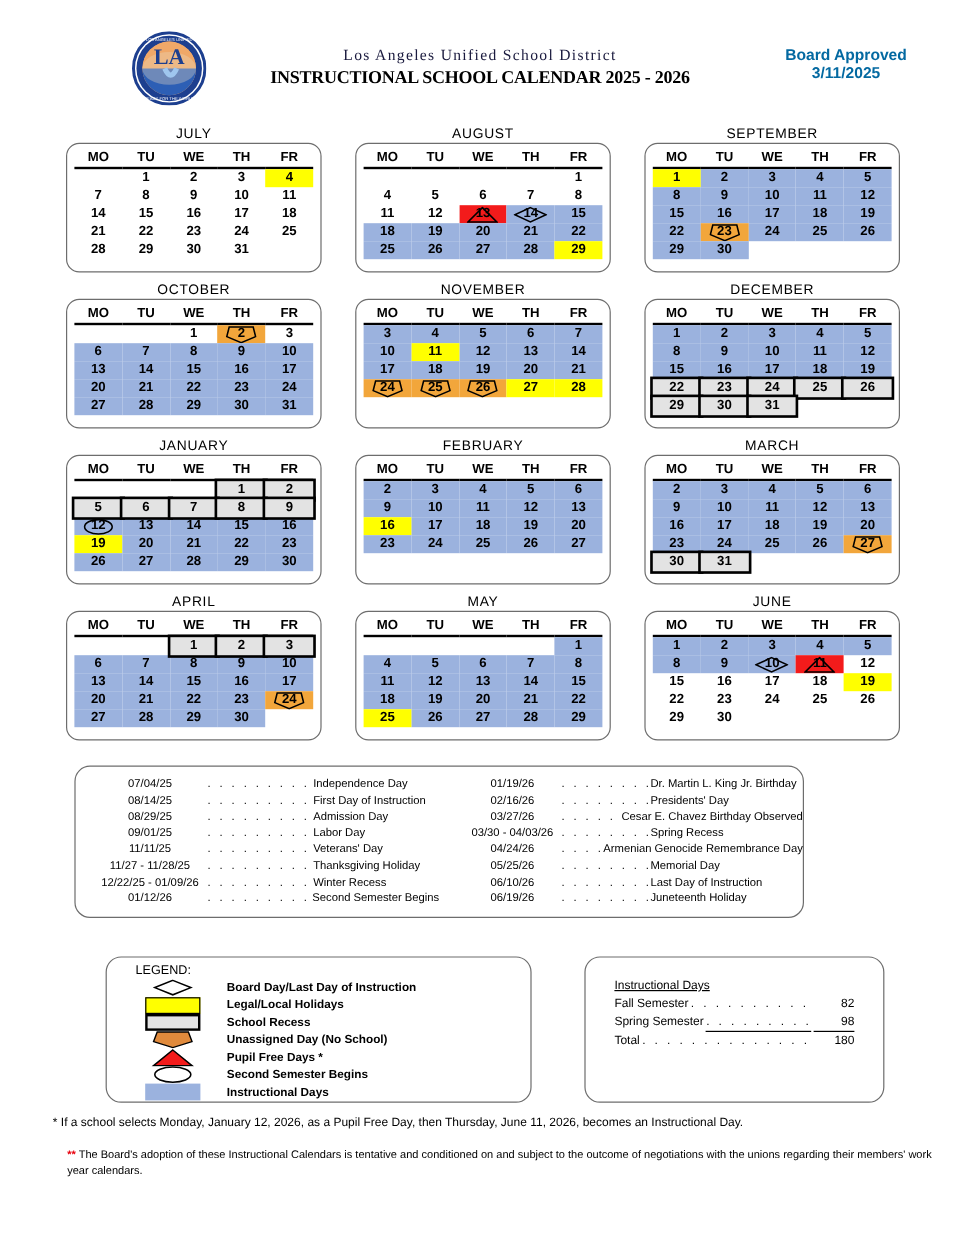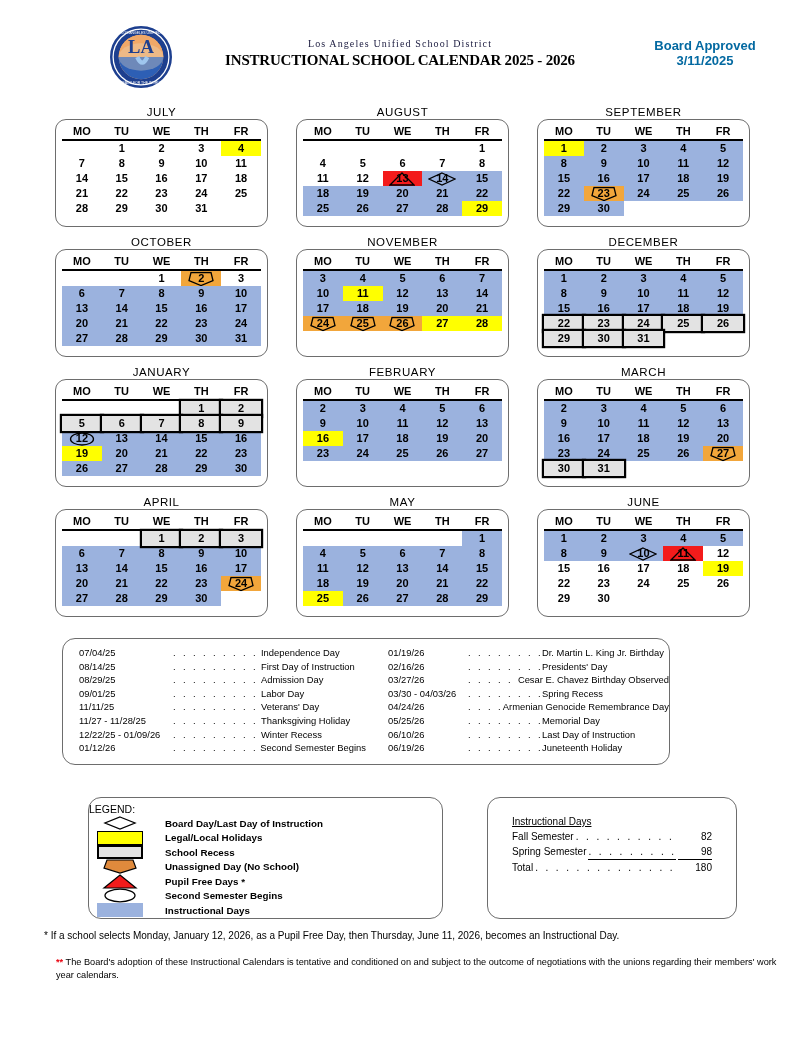--- a/index.html
+++ b/index.html
@@ -5,21 +5,21 @@
   html,body{margin:0;padding:0;}
   body{
     width:805px;height:1042px;background:#ffffff;
     font-family:"Liberation Sans", sans-serif;
     color:#000;position:relative;overflow:hidden;
   }
   
   .header{position:absolute;left:0;top:0;width:805px;height:105px;}
   .logo{position:absolute;left:110px;top:26px;width:62px;height:62px;}
   .title-block{position:absolute;left:185px;top:38px;width:430px;text-align:center;}
-  .title-line1{font-family:"Liberation Serif",serif;font-size:10px;letter-spacing:1.1px;color:#1a1a3e;}
+  .title-line1{font-family:"Liberation Serif",serif;font-size:13px;letter-spacing:1.1px;color:#1a1a3e;}
   .title-line2{font-family:"Liberation Serif",serif;font-size:15px;font-weight:bold;letter-spacing:-0.2px;margin-top:3px;color:#000;}
   .board{position:absolute;left:620px;top:38px;width:170px;text-align:center;color:#0369a1;font-weight:bold;font-size:13px;line-height:15px;}
 
   
   .months{position:absolute;left:0;top:105px;width:805px;}
   .mrow{display:flex;justify-content:center;gap:28px;margin-bottom:8px;}
   .month{width:213px;}
   .mname{text-align:center;font-size:11.5px;letter-spacing:0.6px;height:14px;line-height:14px;}
   .mbox{border:1.2px solid #6d6d6d;border-radius:11px;padding:3px 6px 22px 6px;height:108px;box-sizing:border-box;background:#fff;}
   table.cal{border-collapse:collapse;width:100%;table-layout:fixed;}
@@ -42,37 +42,37 @@
   .shp{position:absolute;left:50%;top:50%;transform:translate(-50%,-50%);pointer-events:none;}
   .pent{width:26px;height:15px;}
   .tri{width:26px;height:14px;}
   .dia{width:28px;height:14px;}
   .ell{width:26px;height:14px;}
   .num{position:relative;z-index:4;}
 
   
   .holibox{position:absolute;left:62px;top:638px;width:608px;height:127px;
            border:1.1px solid #6d6d6d;border-radius:13px;box-sizing:border-box;
-           display:flex;padding:7px 0 0 0;background:#fff;}
+           display:flex;padding:7px 0 0 0;background:#fff;text-align:center;}
   .hcol{width:50%;box-sizing:border-box;padding-left:16px;}
   .hcol.right{padding-left:22px;}
   .hrow{display:flex;font-size:9.4px;line-height:13.6px;white-space:nowrap;}
   .hdate{flex:0 0 auto;}
   .hdots{flex:1 1 auto;overflow:hidden;letter-spacing:2.4px;margin:0 2px;
          color:#000;font-size:9.4px;}
   .hlabel{flex:0 0 auto;}
   .hcol.left .hdate{min-width:92px;}
   .hcol.left .hdots{max-width:86px;}
   .hcol.right .hdate{min-width:78px;}
   .hcol.right .hdots{max-width:72px;}
 
   
   .legendbox{position:absolute;left:88px;top:797px;width:355px;height:122px;
              border:1.1px solid #6d6d6d;border-radius:13px;box-sizing:border-box;
-             padding:5px 0 0 0;background:#fff;}
+             padding:5px 0 0 24px;background:#fff;}
   .legtitle{font-size:10.5px;margin-bottom:1px;}
   .legrow{display:flex;align-items:center;height:14.5px;}
   .legsym{width:62px;display:flex;justify-content:center;align-items:center;height:14.5px;}
   .legtxt{font-size:9.8px;font-weight:bold;margin-left:14px;}
   .sw-yellow{width:46px;height:14px;background:#ffff00;border:1px solid #000;box-sizing:border-box;}
   .sw-recess{width:46px;height:14px;background:#e3e3e3;border:2.4px solid #000;box-sizing:border-box;}
   .sw-blue{width:46px;height:14px;background:#9bb2de;}
 
   
   .idbox{position:absolute;left:487px;top:797px;width:250px;height:122px;

